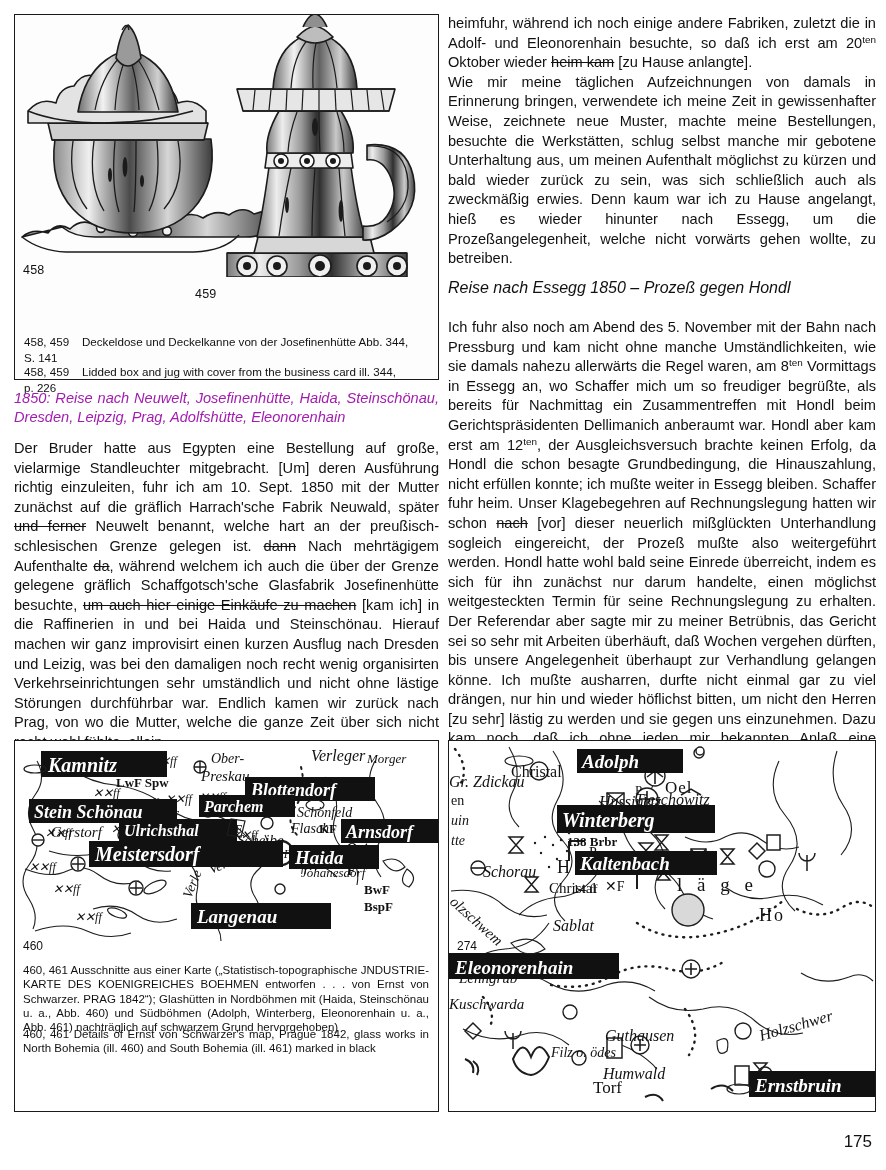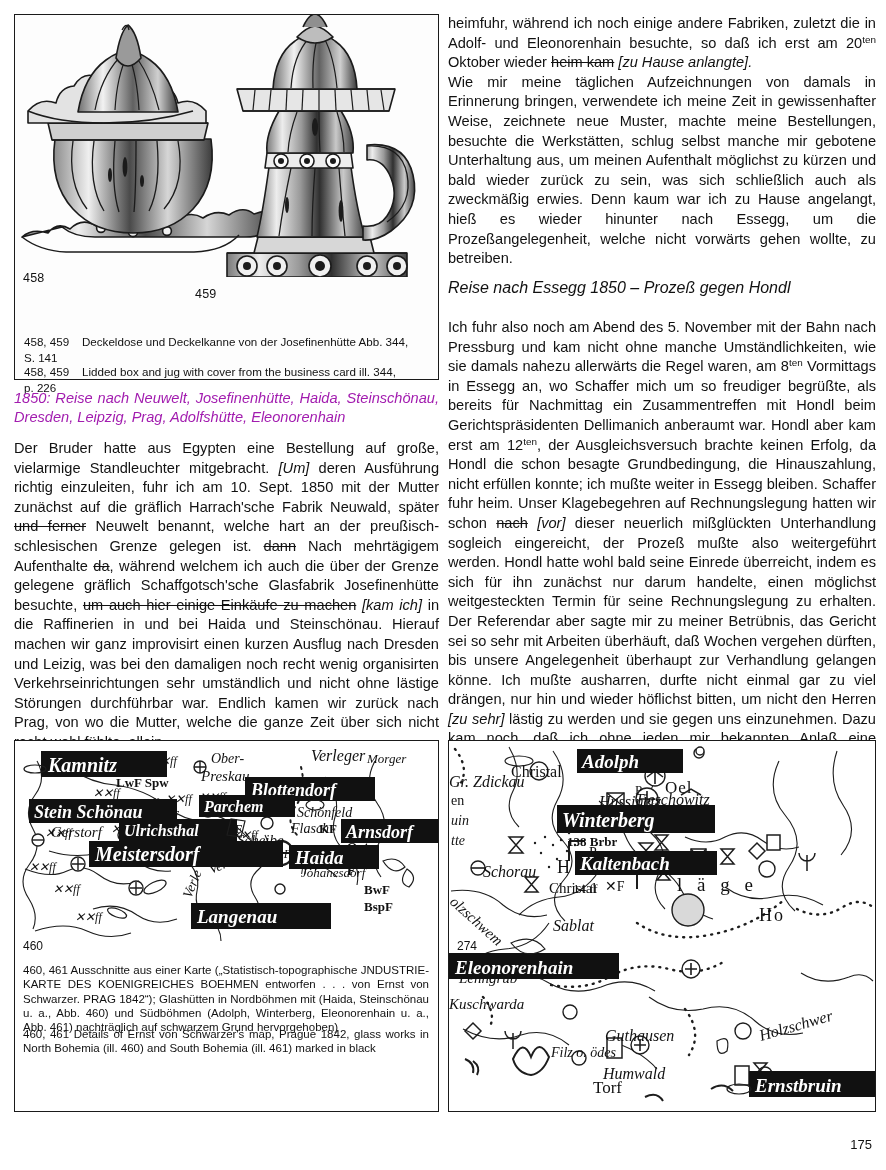--- a/index.html
+++ b/index.html
@@ -16,21 +16,21 @@
   
   .fig-box{
     position:absolute;left:14px;top:14px;width:425px;height:366px;
     border:1.4px solid #1a1a1a;box-sizing:border-box;
     background:#fdfdfd;
   }
   .fig-art{position:absolute;left:0;top:0;width:423px;height:262px;}
   .fig-num{
     position:absolute;font-size:12.5px;color:#111;letter-spacing:.2px;
   }
-  #fignum-458{left:8px;top:248px;margin-top:8px;}
+  #fignum-458{left:8px;top:248px;}
   #fignum-459{left:180px;top:272px;}
 
   .fig-caption{
     position:absolute;left:9px;top:320px;width:408px;
     font-size:11.6px;line-height:14.6px;color:#111;
   }
   .fig-caption .cap-row{display:block;margin-bottom:1px;}
   .cap-id{display:inline-block;width:58px;}
   .fig-caption .cap-cont{display:block;}
 
@@ -50,21 +50,21 @@
   }
   #left-body{position:absolute;left:14px;top:439px;width:425px;}
   #right-body-1{position:absolute;left:448px;top:14px;width:428px;}
   #right-head{
     position:absolute;left:448px;top:278px;width:428px;
     font-size:16px;line-height:19.6px;font-style:italic;color:#111;
   }
   #right-body-2{position:absolute;left:448px;top:318px;width:428px;}
 
   .strike{text-decoration:line-through;}
-  .ital{font-style:italic;}
+  .ital{}
   sup{font-size:.68em;line-height:0;vertical-align:.48em;}
 
   
   .map-box{
     position:absolute;
     border:1.4px solid #1a1a1a;box-sizing:border-box;
     background:#ffffff;overflow:hidden;
   }
   #map-460{left:14px;top:740px;width:425px;height:372px;}
   #map-461{left:448px;top:740px;width:428px;height:372px;}
@@ -76,21 +76,21 @@
   #cap460-de{top:222px;}
   #cap460-en{top:286px;}
   .map-idx{
     position:absolute;font-size:12px;color:#111;
     left:8px;top:198px;
   }
 
   
   .folio{
     position:absolute;right:14px;bottom:18px;
-    font-size:13px;color:#111;
+    font-size:17px;color:#111;
   }
 </style>
 </head>
 <body>
 
 <div class="page">
 
   <div class="fig-box">
 
     <svg class="fig-art" viewBox="0 0 423 262" aria-hidden="true">

